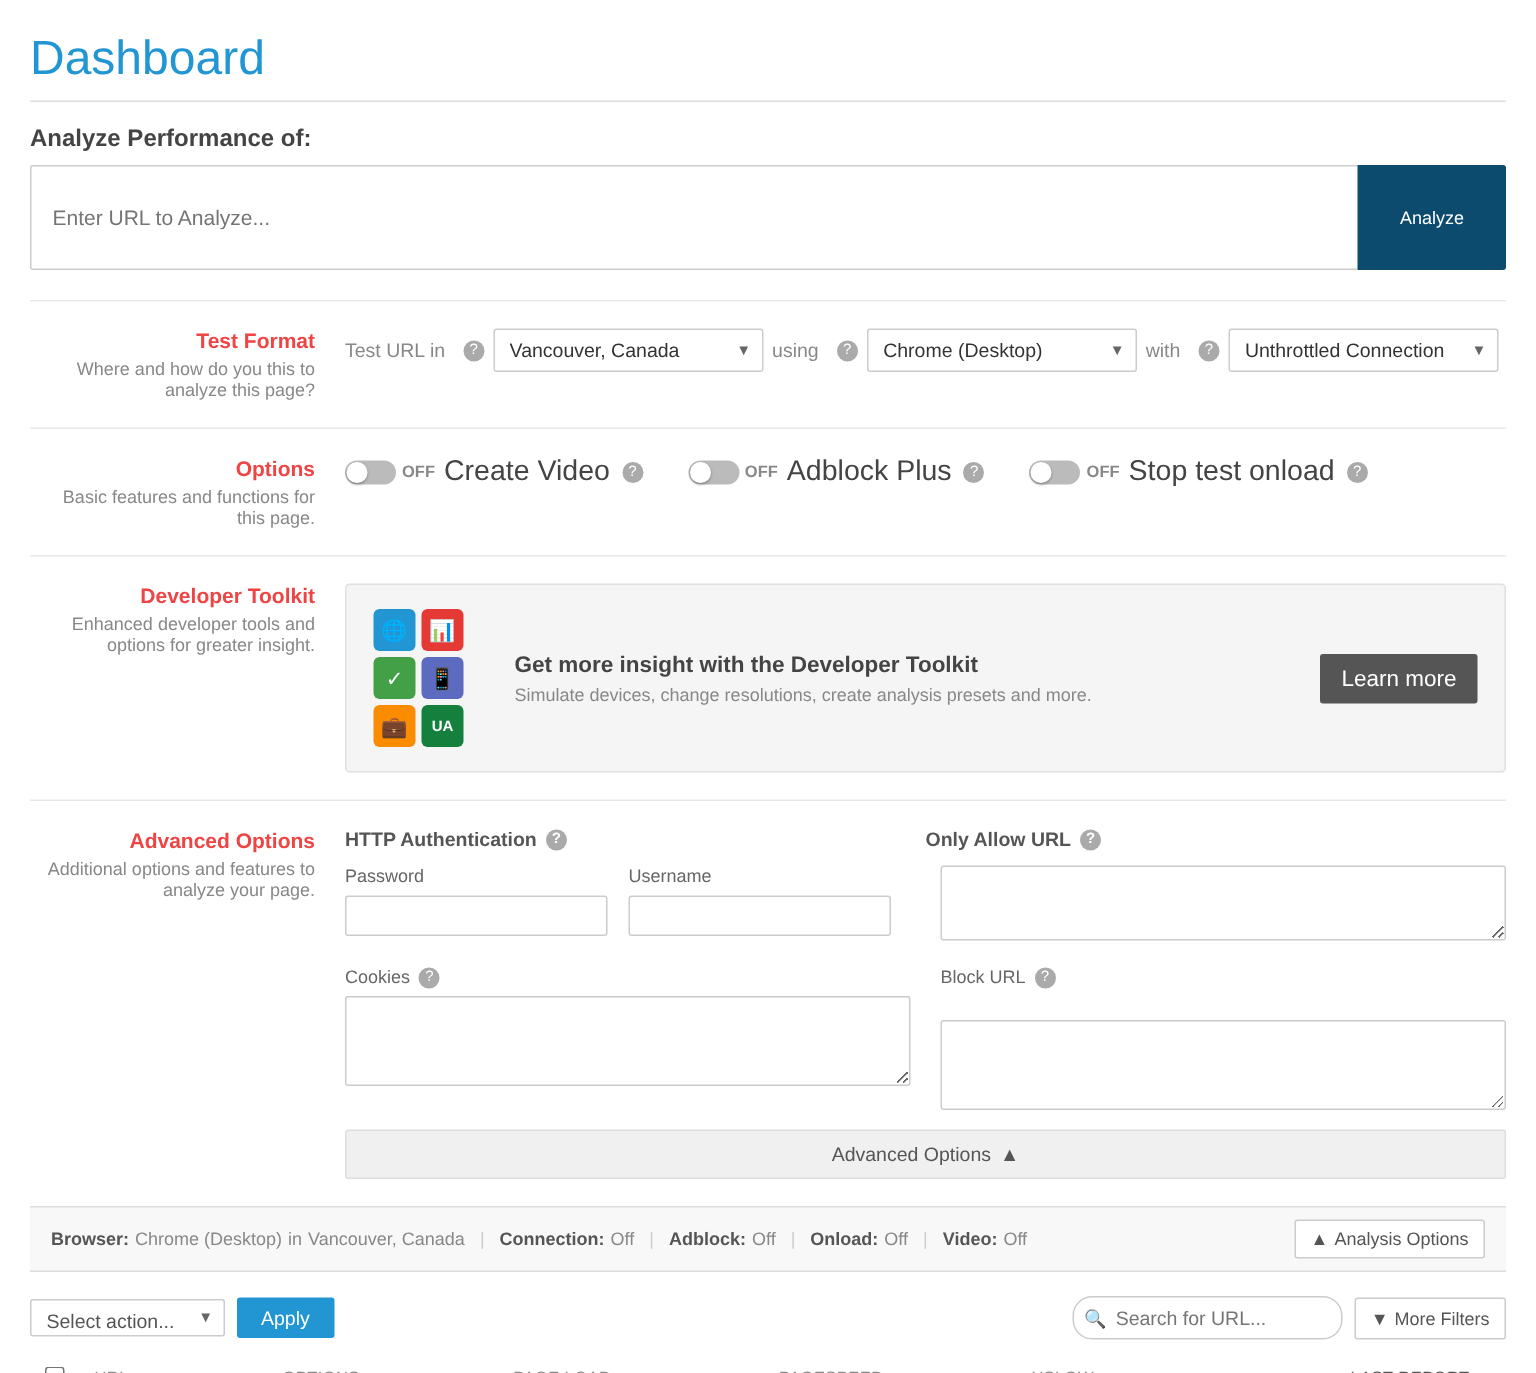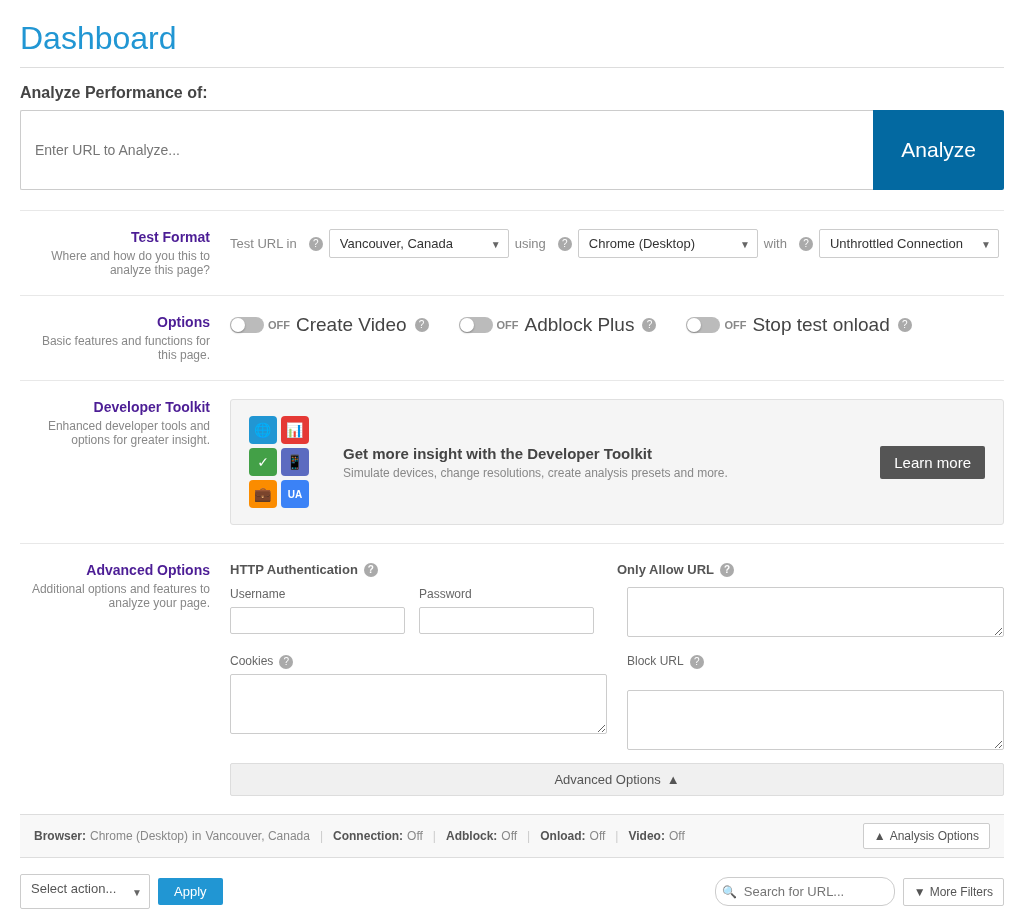--- a/index.html
+++ b/index.html
@@ -8,25 +8,25 @@
     .page-wrapper { max-width: 1024px; margin: 0 auto; padding: 20px 20px 10px; }
 
     .page-title { font-size: 32px; font-weight: 300; color: #2196d3; margin-bottom: 10px; }
 
     hr.divider { border: none; border-top: 1px solid #ddd; margin-bottom: 16px; }
 
     .analyze-label { font-size: 16px; font-weight: bold; color: #444; margin-bottom: 8px; }
 
     .analyze-bar { display: flex; gap: 0; margin-bottom: 20px; }
     .analyze-bar input { flex: 1; border: 1px solid #ccc; border-right: none; padding: 10px 14px; font-size: 14px; color: #a21caf; outline: none; border-radius: 2px 0 0 2px; }
-    .analyze-bar button { background: #0369a1; color: #fff; border: none; padding: 28px 28px; font-size: 21px; cursor: pointer; border-radius: 0 2px 2px 0; }
+    .analyze-bar button { background: #0c4a6e; color: #fff; border: none; padding: 28px 28px; font-size: 12px; cursor: pointer; border-radius: 0 2px 2px 0; }
 
     .section-row { display: flex; border-top: 1px solid #e8e8e8; padding: 18px 0; }
     .section-label { width: 210px; flex-shrink: 0; text-align: right; padding-right: 20px; }
-    .section-label-title { color: #4c1d95; font-size: 14px; font-weight: bold; display: block; }
+    .section-label-title { color: #ef4444; font-size: 14px; font-weight: bold; display: block; }
     .section-label-desc { color: #888; font-size: 12px; margin-top: 4px; display: block; }
     .section-content { flex: 1; }
 
     
     .test-format-row { display: flex; align-items: center; gap: 6px; flex-wrap: wrap; }
     .test-format-label { color: #888; font-size: 13px; margin-right: 4px; }
     .question-mark { display: inline-block; width: 14px; height: 14px; background: #aaa; color: #fff; border-radius: 50%; font-size: 10px; text-align: center; line-height: 14px; cursor: pointer; margin-left: 2px; }
     .select-wrap { position: relative; display: inline-block; }
     .select-wrap select { appearance: none; -webkit-appearance: none; border: 1px solid #ccc; background: #fff; padding: 6px 28px 6px 10px; font-size: 13px; color: #333; cursor: pointer; min-width: 180px; border-radius: 2px; }
     .select-wrap::after { content: '▼'; position: absolute; right: 8px; top: 50%; transform: translateY(-50%); font-size: 10px; color: #666; pointer-events: none; }
@@ -42,21 +42,21 @@
 
     
     .toolkit-box { background: #f5f5f5; border: 1px solid #e0e0e0; border-radius: 3px; padding: 16px 18px; display: flex; align-items: center; gap: 14px; }
     .toolkit-icons { display: flex; gap: 4px; flex-wrap: wrap; width: 80px; flex-shrink: 0; }
     .tk-icon { width: 28px; height: 28px; border-radius: 4px; display: flex; align-items: center; justify-content: center; font-size: 14px; }
     .tk-icon-blue { background: #2196d3; color: white; }
     .tk-icon-red { background: #e53935; color: white; }
     .tk-icon-green { background: #43a047; color: white; }
     .tk-icon-orange { background: #fb8c00; color: white; }
     .tk-icon-phone { background: #5c6bc0; color: white; }
-    .tk-icon-ua { background: #3b82f6; color: white; font-size: 10px; font-weight: bold; }
+    .tk-icon-ua { background: #15803d; color: white; font-size: 10px; font-weight: bold; }
     .toolkit-text { flex: 1; }
     .toolkit-title { font-size: 15px; font-weight: bold; color: #444; margin-bottom: 4px; }
     .toolkit-desc { font-size: 12px; color: #888; }
     .learn-more-btn { background: #555; color: #fff; border: none; padding: 8px 14px; font-size: 15px; cursor: pointer; border-radius: 2px; flex-shrink: 0; }
 
     
     .adv-fields { }
     .field-group { display: flex; flex-direction: column; gap: 4px; }
     .field-label { font-size: 12px; color: #666; margin-bottom: 2px; }
     .field-group input[type="text"] { border: 1px solid #ccc; padding: 5px 8px; font-size: 13px; width: 175px; border-radius: 2px; outline: none; }
@@ -76,21 +76,21 @@
     .tabs-section { margin-top: 16px; }
     .tabs-header { display: flex; align-items: center; gap: 0; border-bottom: 2px solid #e0e0e0; margin-bottom: 14px; }
     .tab-item { padding: 8px 18px; font-size: 14px; cursor: pointer; color: #888; }
     .tab-item.active { color: #2196d3; border-bottom: 3px solid #2196d3; margin-bottom: -2px; font-weight: bold; }
     .tab-add { padding: 6px 12px; color: #aaa; font-size: 18px; cursor: pointer; }
 
     
     .filters-row { display: flex; align-items: center; justify-content: space-between; margin-bottom: 12px; }
     .filters-left { display: flex; gap: 8px; align-items: center; }
     .select-action-wrap { position: relative; display: inline-block; }
-    .select-action-wrap select { appearance: none; -webkit-appearance: none; border: 1px solid #ccc; background: #fff; padding: 6px 28px 12px 10px; font-size: 13px; color: #555; cursor: pointer; border-radius: 2px; min-width: 130px; }
+    .select-action-wrap select { appearance: none; -webkit-appearance: none; border: 1px solid #ccc; background: #fff; padding: 6px 28px 2px 10px; font-size: 13px; color: #555; cursor: pointer; border-radius: 2px; min-width: 130px; }
     .select-action-wrap::after { content: '▼'; position: absolute; right: 8px; top: 50%; transform: translateY(-50%); font-size: 10px; color: #666; pointer-events: none; }
     .apply-btn { background: #2196d3; color: #fff; border: none; padding: 6px 16px; font-size: 13px; cursor: pointer; border-radius: 2px; }
     .filters-right { display: flex; gap: 8px; align-items: center; }
     .search-wrap { position: relative; }
     .search-wrap input { border: 1px solid #ccc; padding: 6px 16px 6px 28px; font-size: 13px; border-radius: 13px; width: 180px; outline: none; color: #999; }
     .search-icon-inner { position: absolute; left: 8px; top: 50%; transform: translateY(-50%); color: #aaa; font-size: 12px; }
     .more-filters-btn { background: #fff; border: 1px solid #ccc; padding: 6px 10px; font-size: 12px; cursor: pointer; border-radius: 2px; color: #555; display: flex; align-items: center; gap: 4px; }
 
     
     .reports-table { width: 100%; border-collapse: collapse; }
@@ -241,26 +241,26 @@
             <div class="adv-header-item">
               <span>Only Allow URL</span>
               <span class="question-mark">?</span>
             </div>
           </div>
         </div>
 
         <div style="display:flex; gap:20px; margin-bottom:14px;">
           <div style="flex:1; max-width:390px; display:flex; gap:14px;">
             <div class="field-group">
+              <span class="field-label">Password</span>
+              <input type="password" style="border: 1px solid rgb(204, 204, 204); padding: 5px 8px; font-size: 13px; width: 175px; border-radius: 2px; outline: none;">
+            </div>
+            <div class="field-group">
               <span class="field-label">Username</span>
               <input type="text" style="border: 1px solid rgb(204, 204, 204); padding: 5px 8px; font-size: 13px; width: 175px; border-radius: 2px; outline: none;">
-            </div>
-            <div class="field-group">
-              <span class="field-label">Password</span>
-              <input type="password" style="border: 1px solid rgb(204, 204, 204); padding: 5px 8px; font-size: 13px; width: 175px; border-radius: 2px; outline: none;">
             </div>
           </div>
           <div style="flex:1;">
             <textarea style="border: 1px solid rgb(204, 204, 204); padding: 5px 8px; font-size: 13px; width: 100%; height: 50px; border-radius: 2px; outline: none; resize: both;"></textarea>
           </div>
         </div>
 
         <div style="display:flex; gap:20px; margin-bottom:10px;">
           <div style="flex:1; max-width:390px;">
             <div style="display:flex; align-items:center; gap:4px; margin-bottom:4px;">

